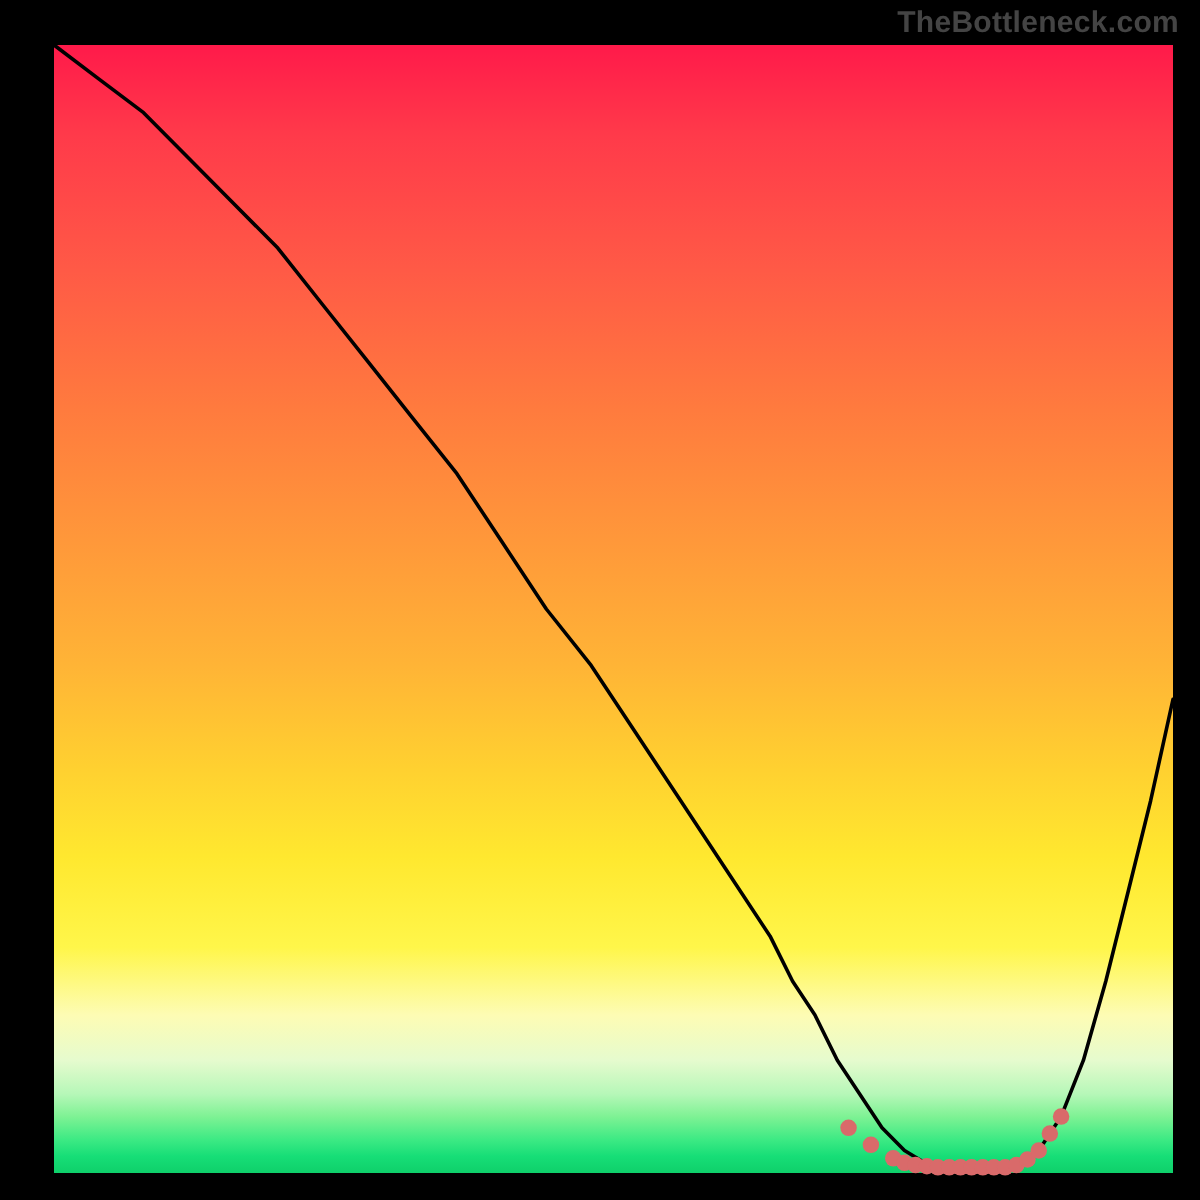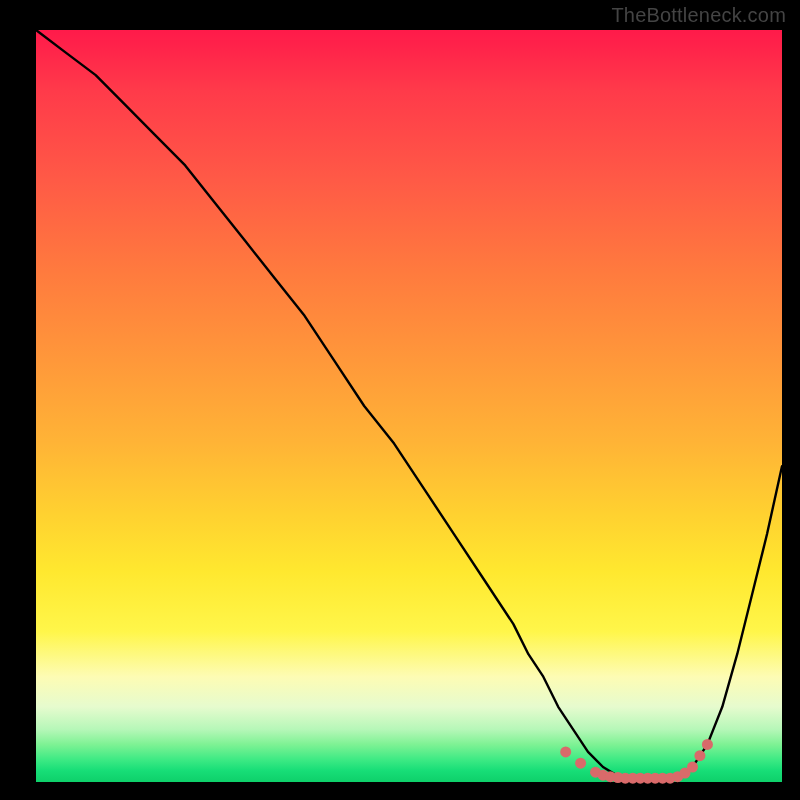--- a/index.html
+++ b/index.html
@@ -10,21 +10,21 @@
     background: #000;
     overflow: hidden;
     font-family: Arial, Helvetica, sans-serif;
   }
   .attribution {
     position: absolute;
     top: 4px;
     right: 14px;
     color: #444;
     font-size: 20px;
-    font-weight: 400;
+    font-weight: 700;
     letter-spacing: 0.2px;
     z-index: 20;
   }
   .stage {
     position: absolute;
     left: 0;
     top: 0;
     width: 800px;
     height: 800px;
   }

